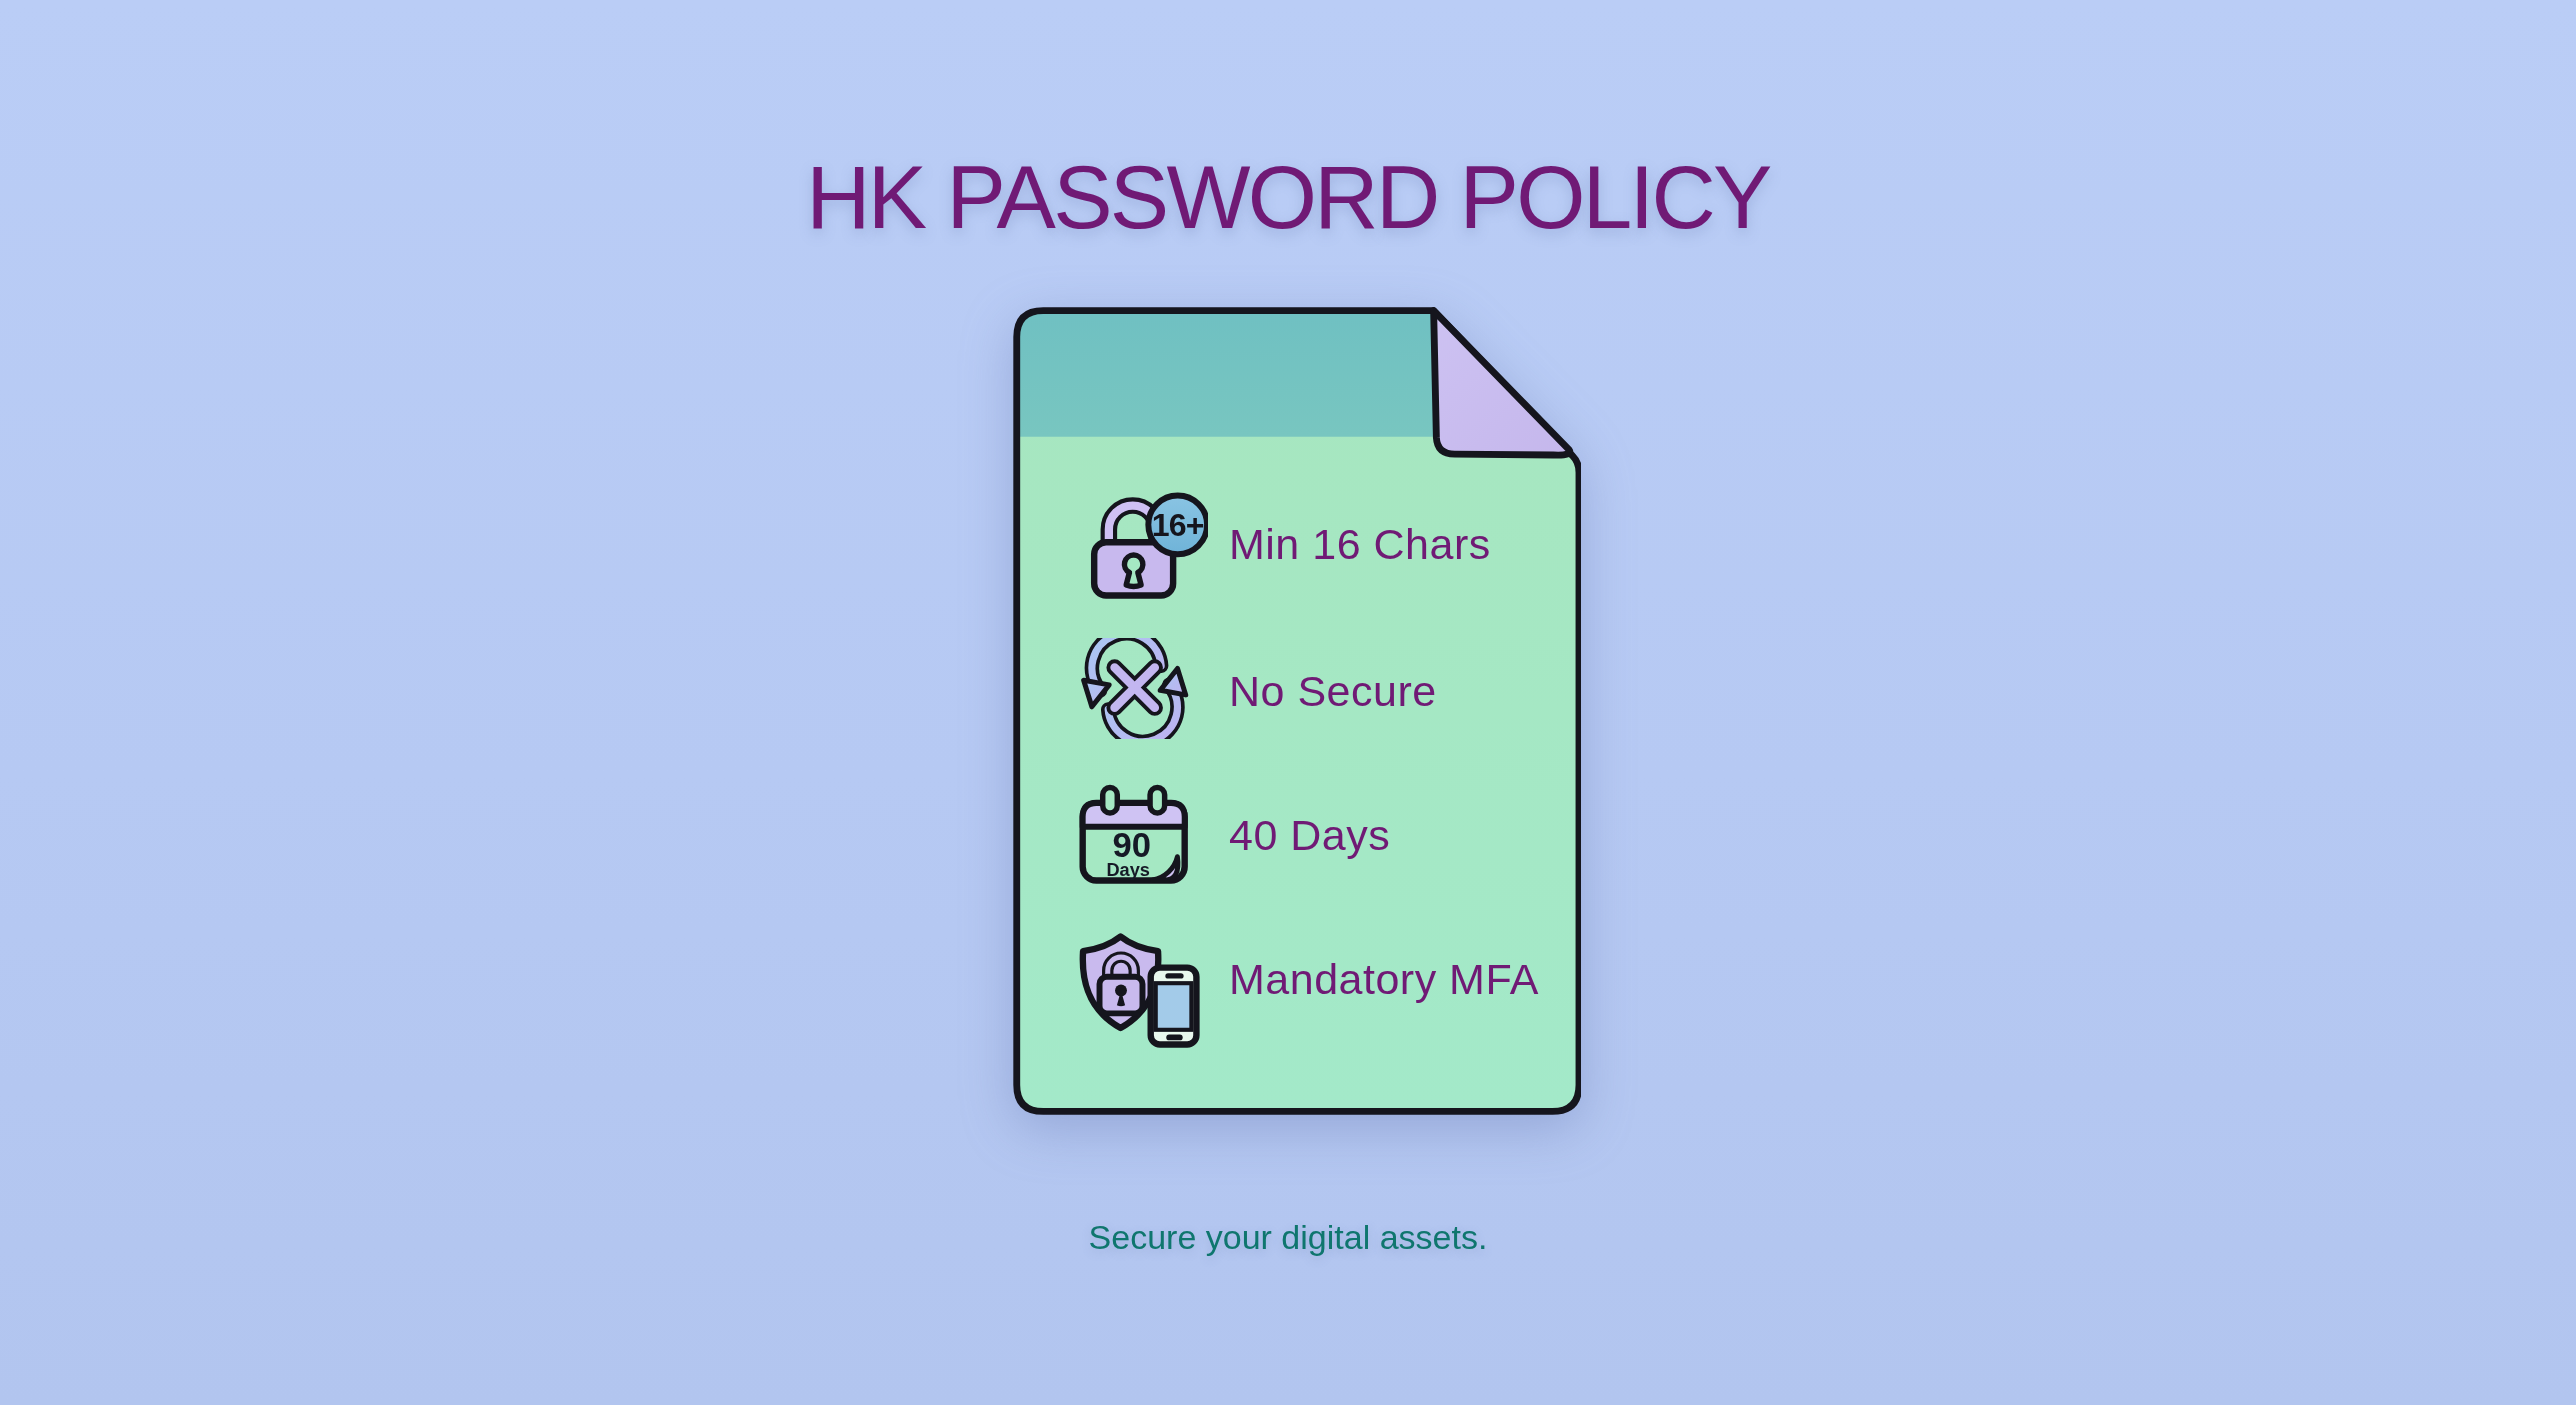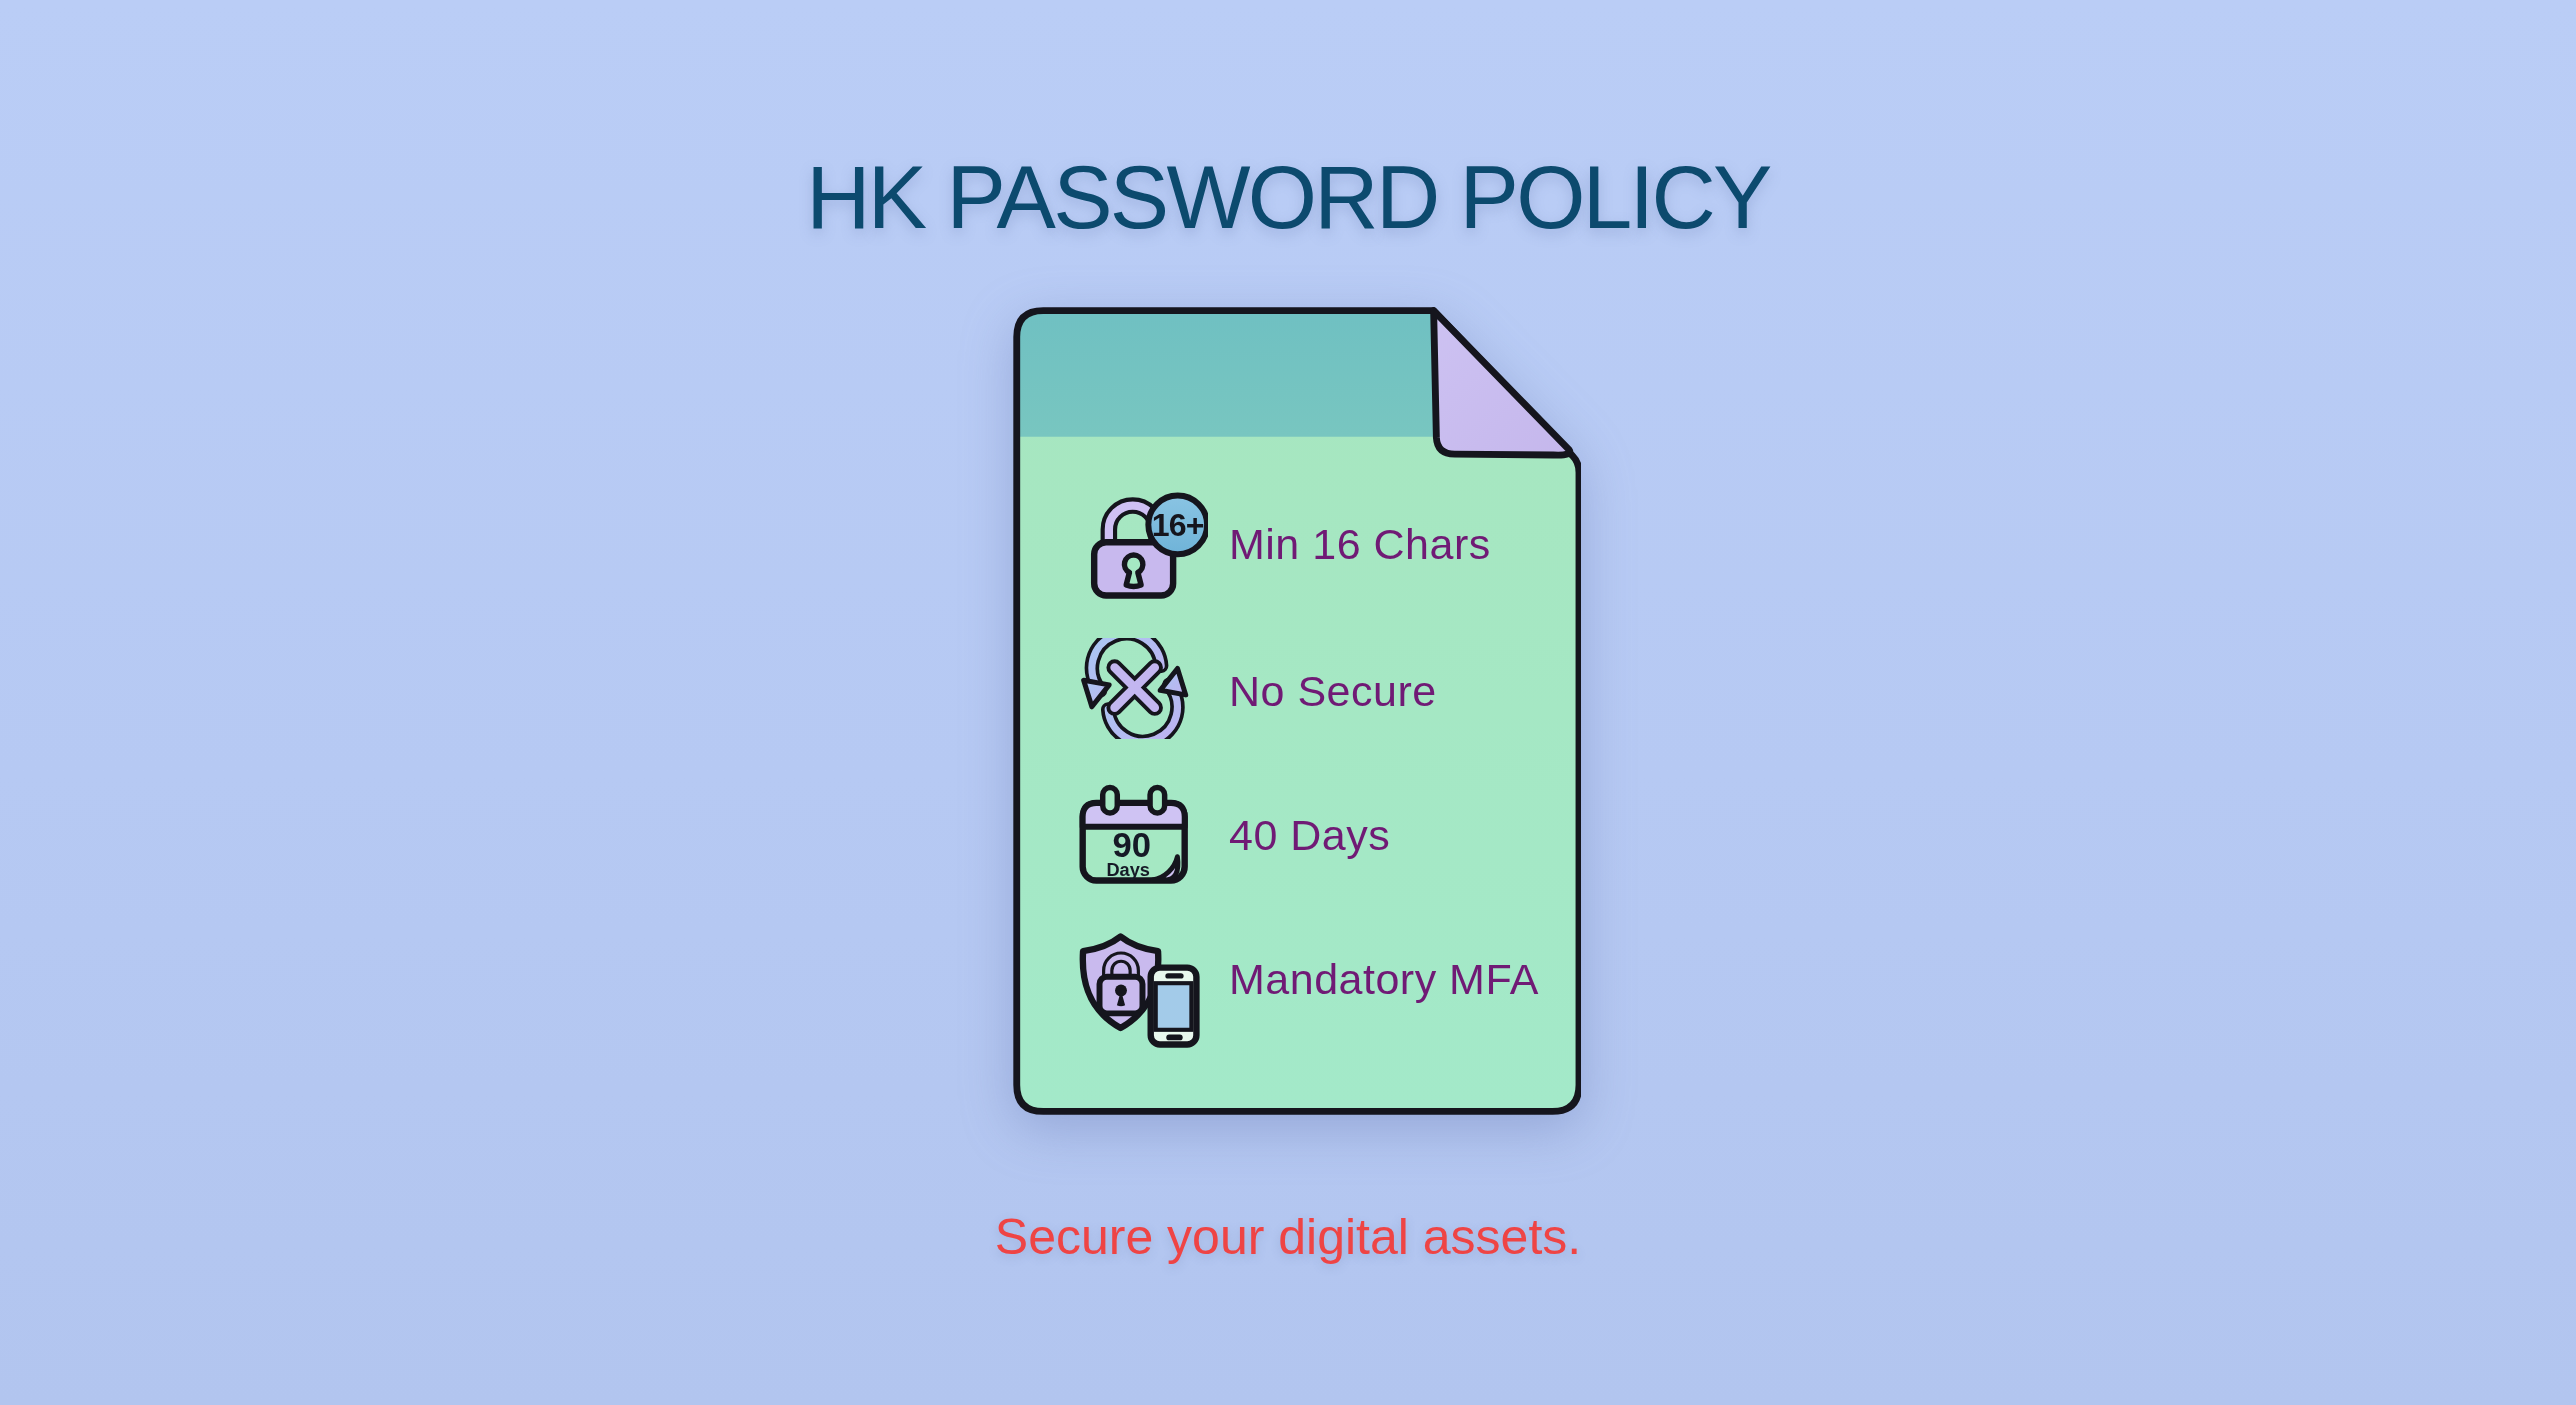--- a/index.html
+++ b/index.html
@@ -5,28 +5,28 @@
   html,body{margin:0;padding:0;}
   body{
     width:2576px;height:1405px;overflow:hidden;
     font-family:"Liberation Sans","DejaVu Sans",sans-serif;
     background:linear-gradient(180deg,#bacdf6 0%,#b6c9f3 55%,#b2c5ef 100%);
   }
   .stage{position:relative;width:2576px;height:1405px;}
   .title{
     position:absolute;top:153px;left:0;width:100%;
     text-align:center;font-size:89px;line-height:89px;font-weight:500;
-    letter-spacing:-2.7px;color:#0c4a6e;
+    letter-spacing:-2.7px;color:#701a75;
     text-shadow:0 4.6px 12.8px rgba(110,130,180,.35);
     white-space:nowrap;
   }
   .caption{
     position:absolute;top:1210px;left:0;width:100%;
-    text-align:center;font-size:50px;line-height:55px;font-weight:500;
-    color:#ef4444;text-shadow:0 2.7px 9.1px rgba(110,130,180,.3);
+    text-align:center;font-size:34px;line-height:55px;font-weight:500;
+    color:#0f766e;text-shadow:0 2.7px 9.1px rgba(110,130,180,.3);
     white-space:nowrap;
   }
   .card{position:absolute;left:1012px;top:306px;width:569px;height:810px;}
   .card > svg.sheet{
     position:absolute;inset:0;
     filter:drop-shadow(0 14.6px 25.6px rgba(91,110,168,.35));
   }
   .row{position:absolute;left:0;width:569px;height:0;}
   .row .icon{position:absolute;}
   .row .label{

